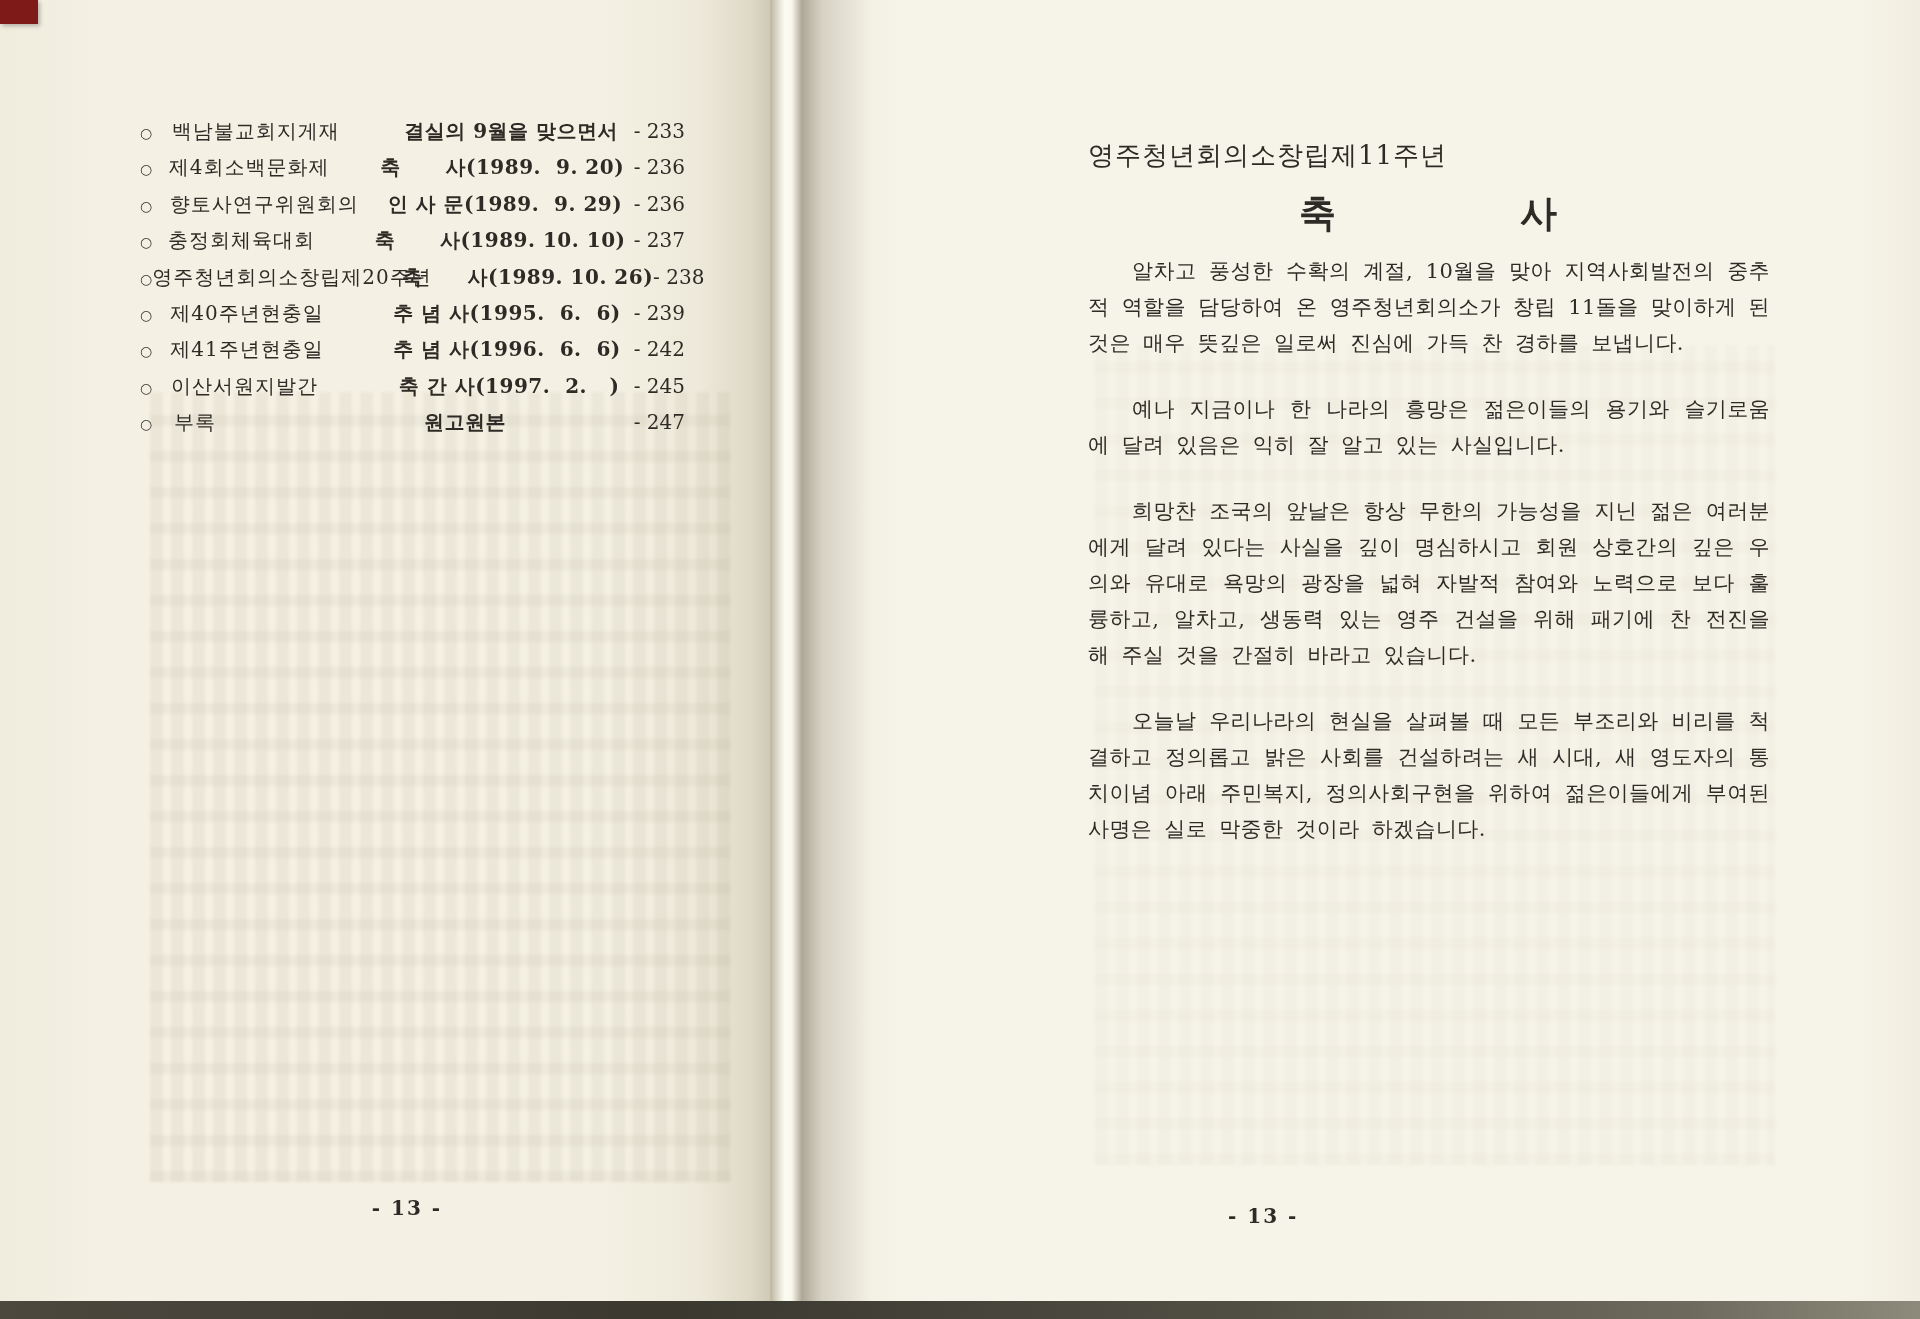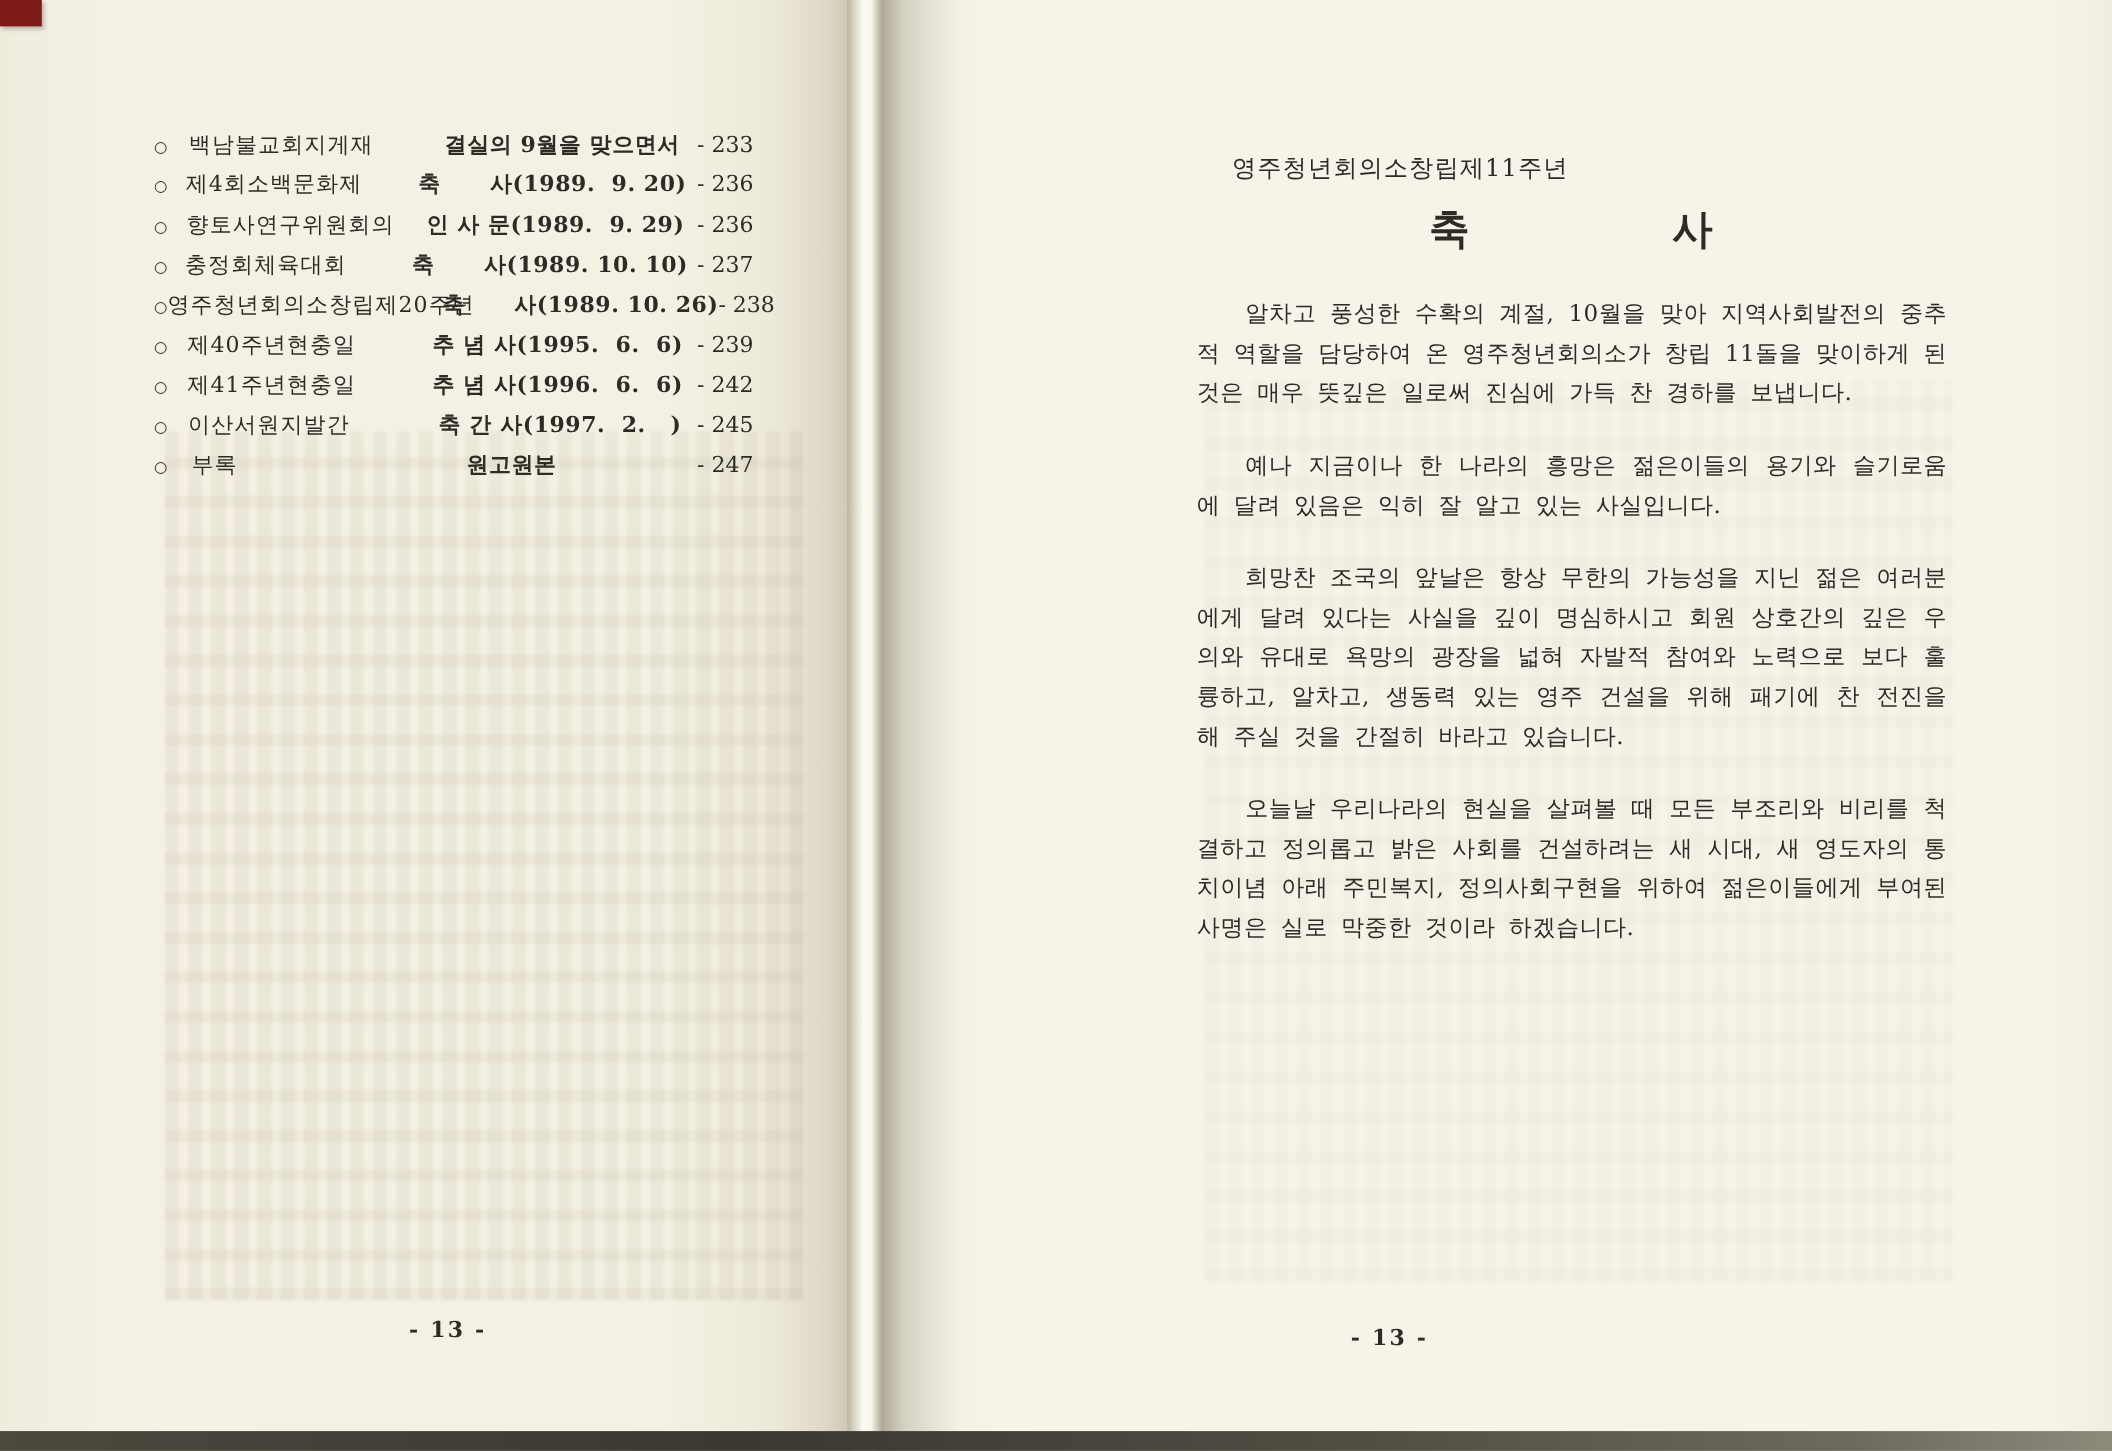--- a/index.html
+++ b/index.html
@@ -46,27 +46,27 @@
   .bleed-right{left:1095px;top:345px;width:680px;height:820px;opacity:.18;}
   
   .toc{position:absolute;left:140px;top:106px;width:545px;}
   .toc-row{display:flex;align-items:baseline;height:36.4px;font-size:20px;}
   .toc-bullet{width:34px;font-size:14px;color:#3a3731;}
   .toc-item{width:250px;letter-spacing:1px;white-space:nowrap;}
   .toc-title{flex:1;font-weight:bold;white-space:pre;letter-spacing:.5px;}
   .toc-page{width:72px;text-align:right;white-space:pre;margin-top:13px;}
   
   .rp-content{position:absolute;left:1088px;top:138px;width:682px;}
-  .rp-header{font-size:22px;letter-spacing:1px;margin-left:32px;}
+  .rp-header{font-size:26px;letter-spacing:1px;}
   .rp-title{
     display:flex;justify-content:space-between;
     width:260px;margin:16px auto 6px auto;
     font-size:37px;font-weight:bold;letter-spacing:2px;
   }
-  .rp-body{margin-top:33px;}
+  .rp-body{margin-top:14px;}
   .rp-body p{
     margin:0 0 30px 0;
     font-size:21px;line-height:36px;
     text-align:justify;text-indent:2.1em;
     word-spacing:5px;letter-spacing:.4px;
   }
   
   .folio{position:absolute;font-size:20px;font-weight:bold;letter-spacing:2px;white-space:pre;}
   .folio-left{left:352px;top:1196px;width:110px;text-align:center;}
   .folio-right{left:1228px;top:1204px;width:110px;text-align:left;}

